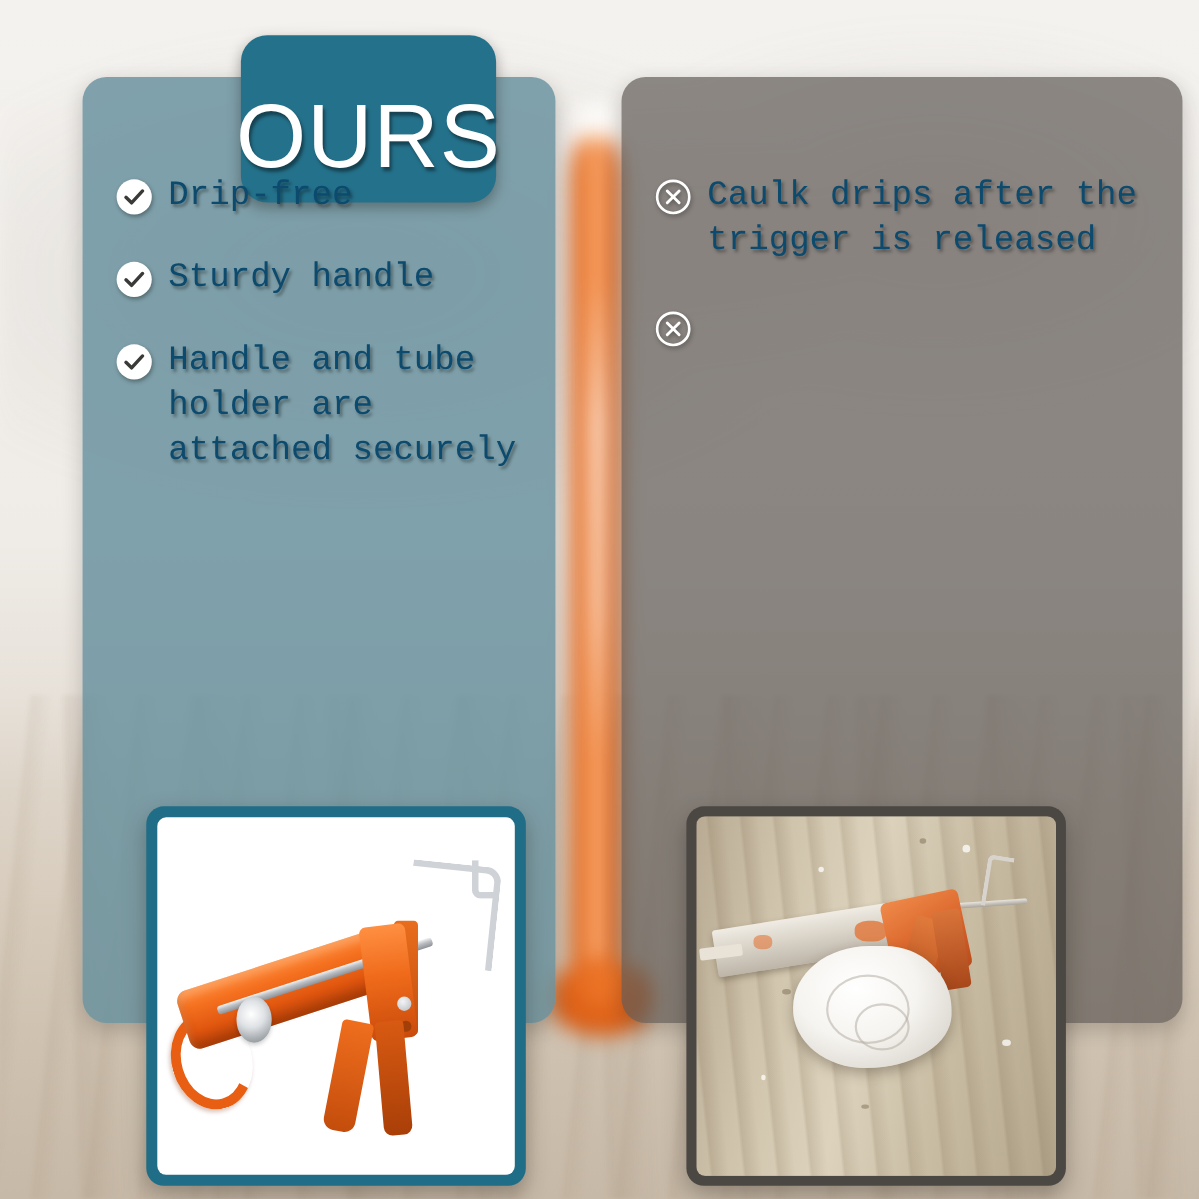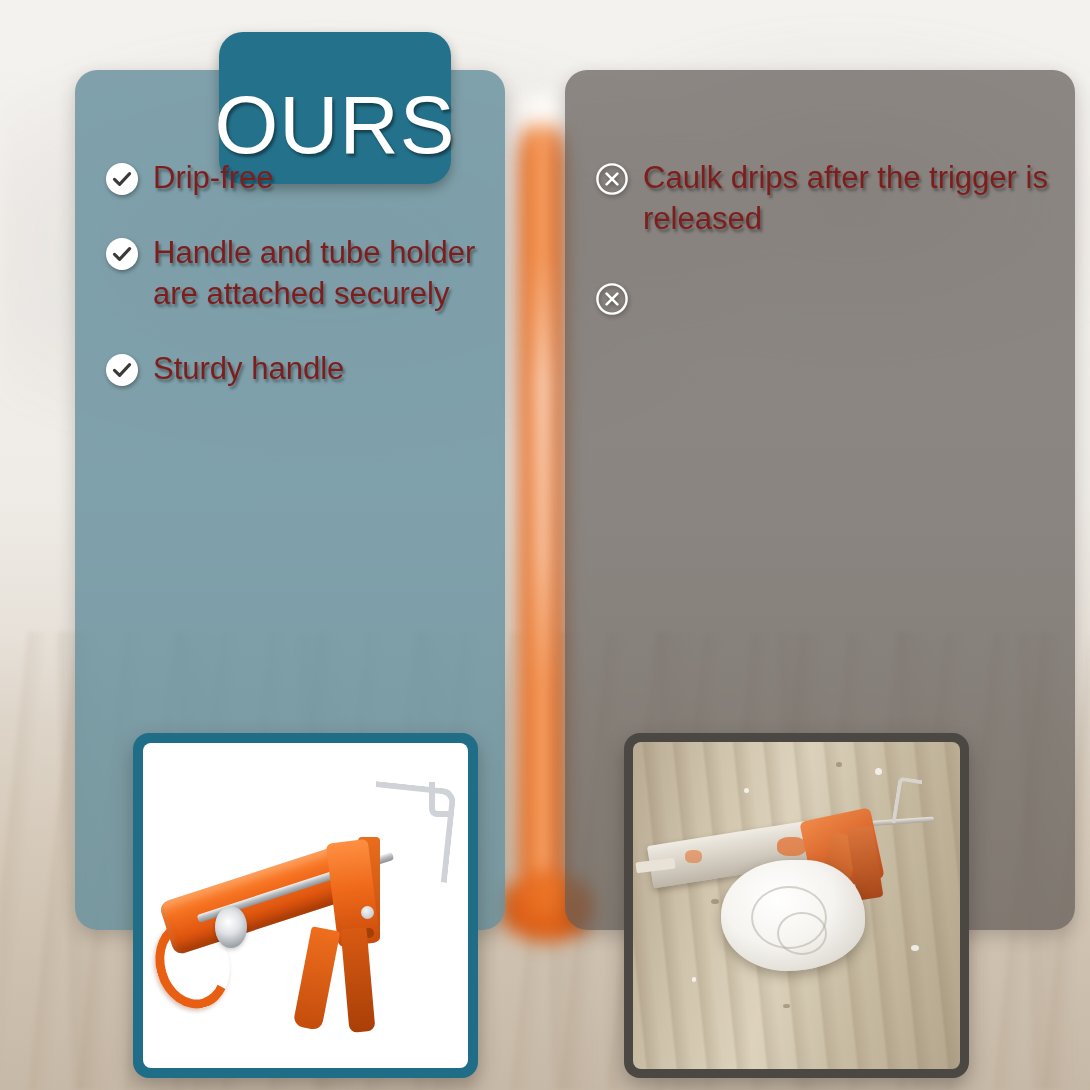--- a/index.html
+++ b/index.html
@@ -175,26 +175,26 @@
   .bullet-icon {
     flex: 0 0 auto;
     width: 34px;
     height: 34px;
     margin-right: 14px;
     margin-top: 4px;
     filter: drop-shadow(1px 2px 2px rgba(0,0,0,0.35));
   }
   .bullet-icon svg { display: block; width: 34px; height: 34px; }
   .bullet-text {
-    color: #7f1d1d;
+    color: #0c4a6e;
     font-size: 31px;
     line-height: 1.32;
     font-weight: 400;
     text-shadow: 2px 3px 3px rgba(0,0,0,0.38);
-    font-family: Liberation Sans, sans-serif;
+    font-family: Liberation Mono, monospace;
   }
   .bullets-theirs .bullet-text { font-size: 31px; }
   .bullets-theirs .bullet { margin-bottom: 38px; }
 
   
   .photo-card {
     position: absolute;
     border-radius: 16px;
     box-shadow: 0 8px 20px rgba(40,35,30,0.34);
     overflow: hidden;
@@ -499,31 +499,31 @@
         <span class="bullet-text">Drip-free</span>
       </div>
 
       <div class="bullet">
         <span class="bullet-icon">
           <svg viewBox="0 0 34 34" xmlns="http://www.w3.org/2000/svg">
             <circle cx="17" cy="17" r="16" fill="#ffffff"></circle>
             <path d="M9.5 17.4 L14.6 22.4 L24.6 11.6" fill="none" stroke="#3a3a38" stroke-width="3.1" stroke-linecap="round" stroke-linejoin="round"></path>
           </svg>
         </span>
-        <span class="bullet-text">Handle and tube holder are attached securely</span>
+        <span class="bullet-text">Sturdy handle</span>
       </div>
 
       <div class="bullet">
         <span class="bullet-icon">
           <svg viewBox="0 0 34 34" xmlns="http://www.w3.org/2000/svg">
             <circle cx="17" cy="17" r="16" fill="#ffffff"></circle>
             <path d="M9.5 17.4 L14.6 22.4 L24.6 11.6" fill="none" stroke="#3a3a38" stroke-width="3.1" stroke-linecap="round" stroke-linejoin="round"></path>
           </svg>
         </span>
-        <span class="bullet-text">Sturdy handle</span>
+        <span class="bullet-text">Handle and tube holder are attached securely</span>
       </div>
 
     </div>
   </div>
 
   <div class="panel panel-theirs">
 
     <div class="bullets bullets-theirs">
 
       <div class="bullet">

